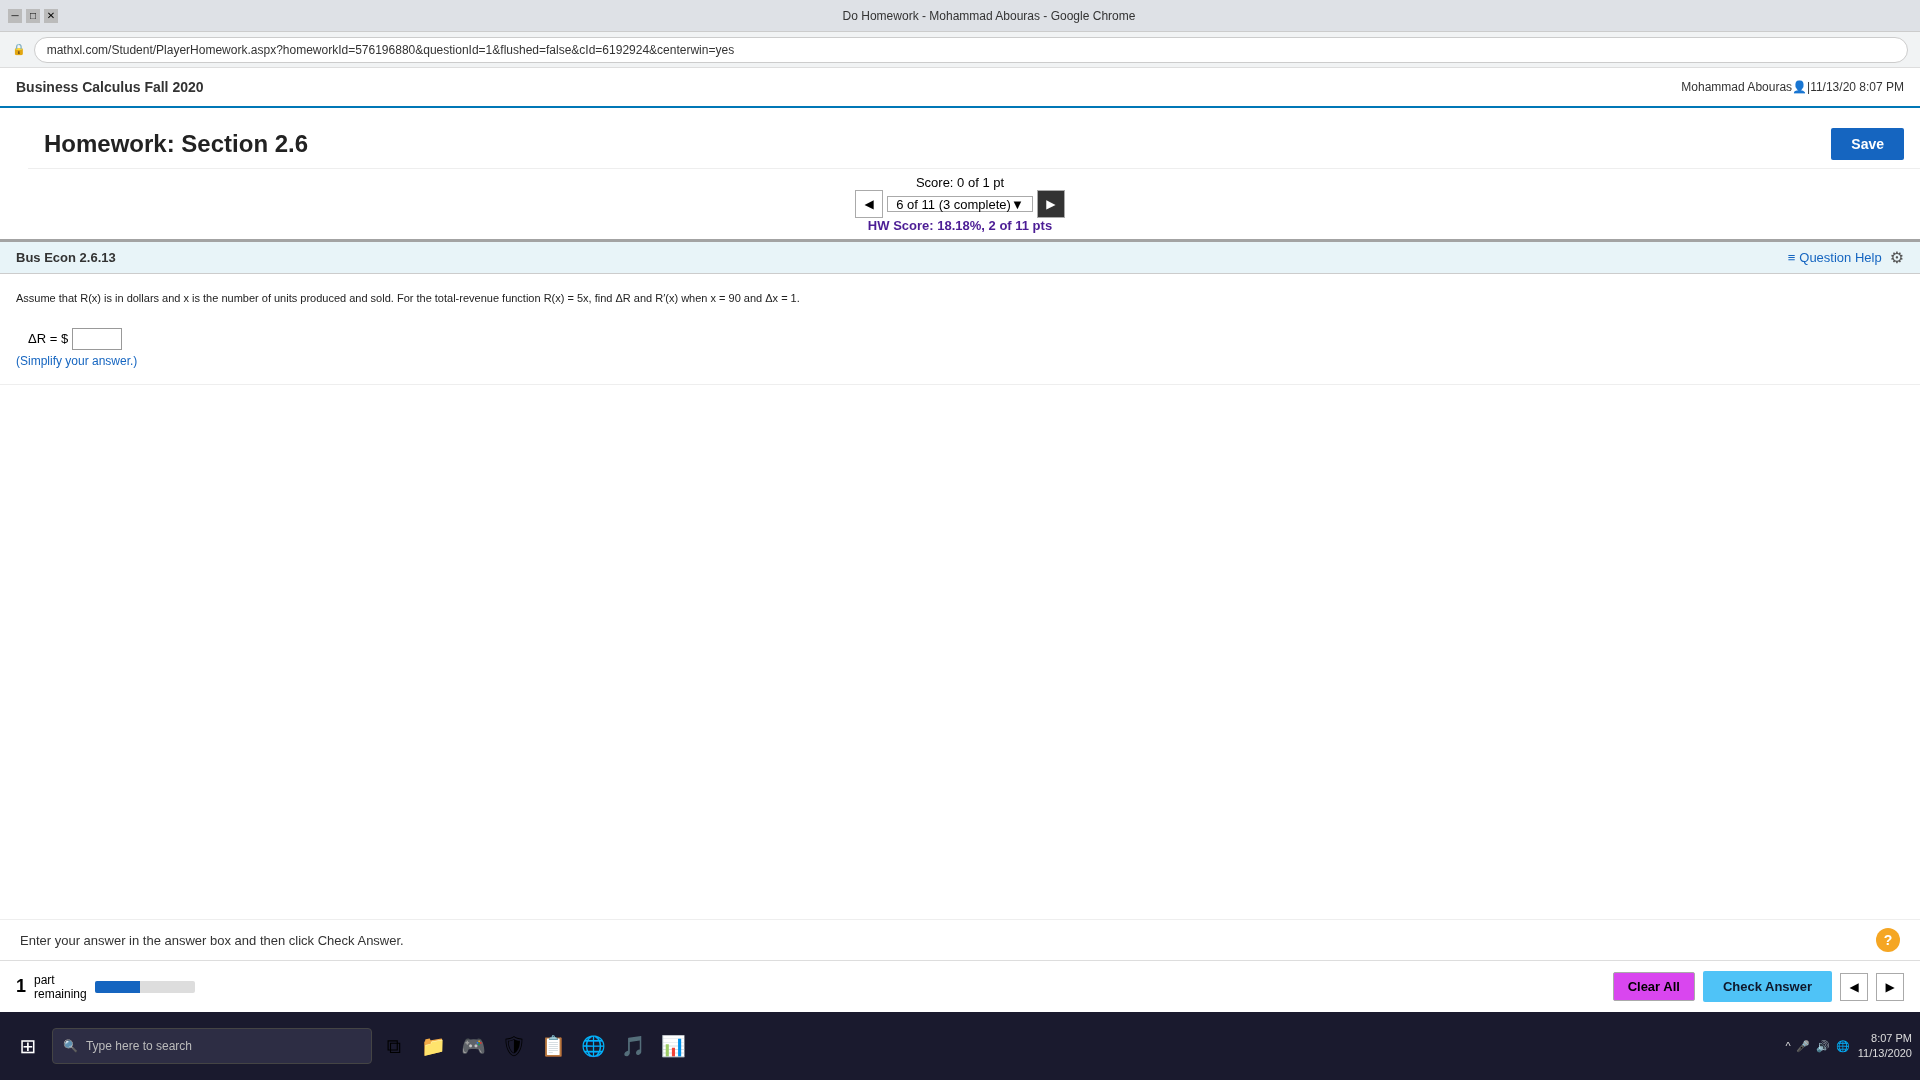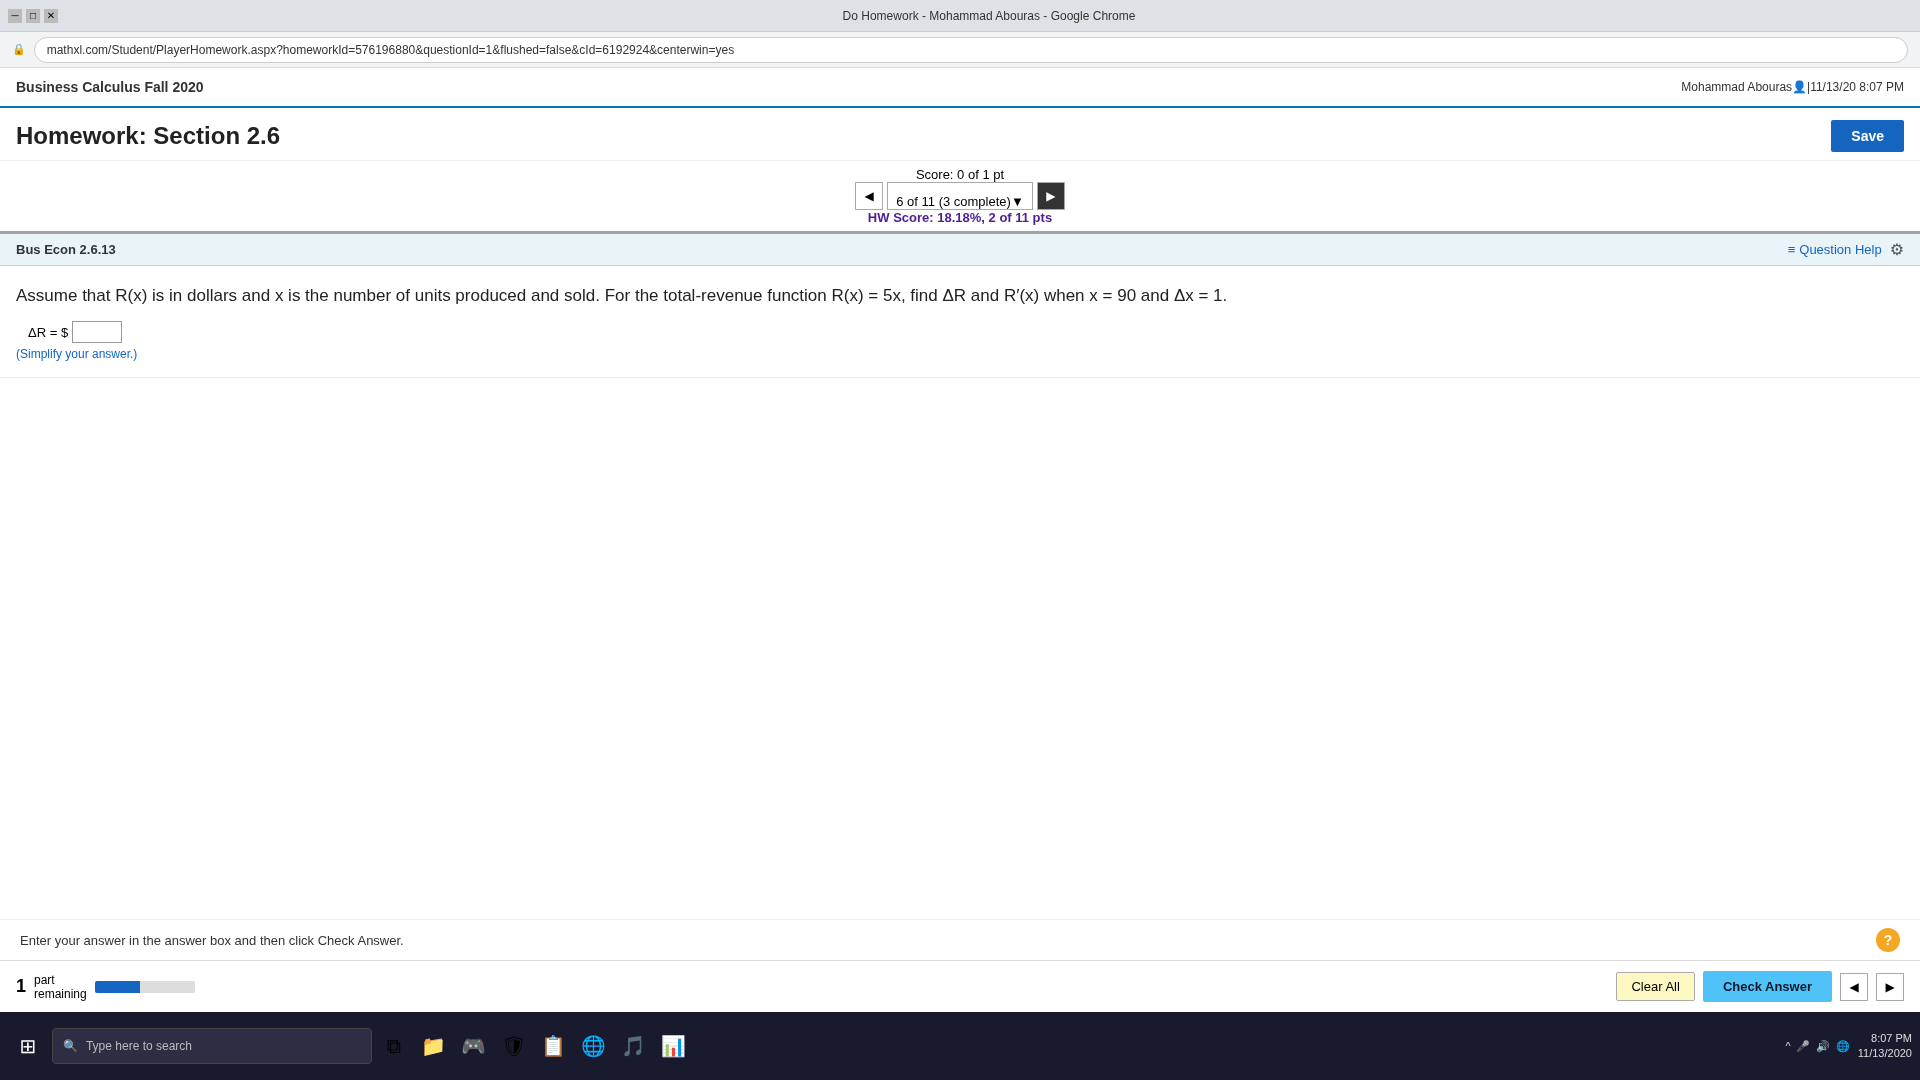--- a/index.html
+++ b/index.html
@@ -56,25 +56,26 @@
       display: flex;
       align-items: center;
       justify-content: space-between;
       height: 40px;
     }
     .app-header-title { font-size: 14px; font-weight: bold; color: #333; }
     .app-header-right { font-size: 12px; color: #333; display: flex; align-items: center; }
 
     
     .page-title-bar {
-      padding: 12px 16px 8px;
+      padding: 20px 16px 8px;
       display: flex;
       align-items: center;
       justify-content: space-between;
       border-bottom: 1px solid #eee;
+      margin-left: 28px;
     }
     .page-title { font-size: 24px; font-weight: bold; color: #222; }
     .save-btn {
       background: #1565c0;
       color: #fff;
       border: none;
       padding: 8px 20px;
       font-size: 14px;
       font-weight: bold;
       cursor: pointer;
@@ -97,22 +98,22 @@
       width: 28px; height: 28px;
       cursor: pointer;
       display: flex; align-items: center; justify-content: center;
       font-size: 12px;
     }
     .nav-btn.active { background: #333; color: #fff; }
     .nav-label {
       font-size: 13px;
       padding: 0 8px;
       border: 1px solid #aaa;
-      height: 28px;
-      display: flex; align-items: flex-end;
+      height: 16px;
+      display: flex; align-items: flex-start;
       cursor: pointer;
     }
     .hw-score { font-size: 13px; font-weight: bold; color: #4c1d95; }
 
     
     .question-header {
       background: #e8f4f8;
       padding: 6px 16px;
       display: flex;
       align-items: center;
@@ -130,21 +131,21 @@
       display: flex; align-items: center; gap: 4px;
     }
     .gear-icon { color: #555; font-size: 16px; cursor: pointer; }
 
     
     .question-content {
       padding: 16px 16px;
       border-bottom: 1px solid #eee;
       min-height: 60px;
     }
-    .question-text { font-size: 17px; color: #222; line-height: 1.6; margin-bottom: 12px; }
+    .question-text { font-size: 11px; color: #222; line-height: 1.6; margin-bottom: 20px; }
     .answer-row { display: flex; align-items: center; gap: 4px; margin-bottom: 4px; }
     .answer-label { font-size: 13px; margin-left: 12px; }
     .answer-input {
       width: 50px;
       height: 22px;
       border: 1px solid #999;
       padding: 2px 4px;
       font-size: 13px;
     }
     .simplify-note { font-size: 12px; color: #1565c0; margin-top: 4px; }
@@ -188,26 +189,27 @@
       align-items: center;
       padding: 0 16px;
       justify-content: space-between;
     }
     .part-info { display: flex; align-items: center; gap: 8px; font-size: 12px; }
     .part-number { font-size: 18px; font-weight: bold; }
     .progress-bar-container { width: 100px; height: 12px; background: #ddd; border-radius: 2px; overflow: hidden; }
     .progress-bar-fill { height: 100%; background: #1565c0; width: 45%; }
     .bottom-right-controls { display: flex; align-items: center; gap: 8px; }
     .clear-all-btn {
-      background: #fef9c3;
+      background: #d946ef;
       border: 1px solid #aaa;
       padding: 6px 14px;
       font-size: 13px;
       cursor: pointer;
       border-radius: 2px;
+      font-weight: bold;
     }
     .check-answer-btn {
       background: #4fc3f7;
       border: none;
       padding: 8px 20px;
       font-size: 13px;
       font-weight: bold;
       color: #0f172a;
       cursor: pointer;
       border-radius: 2px;

